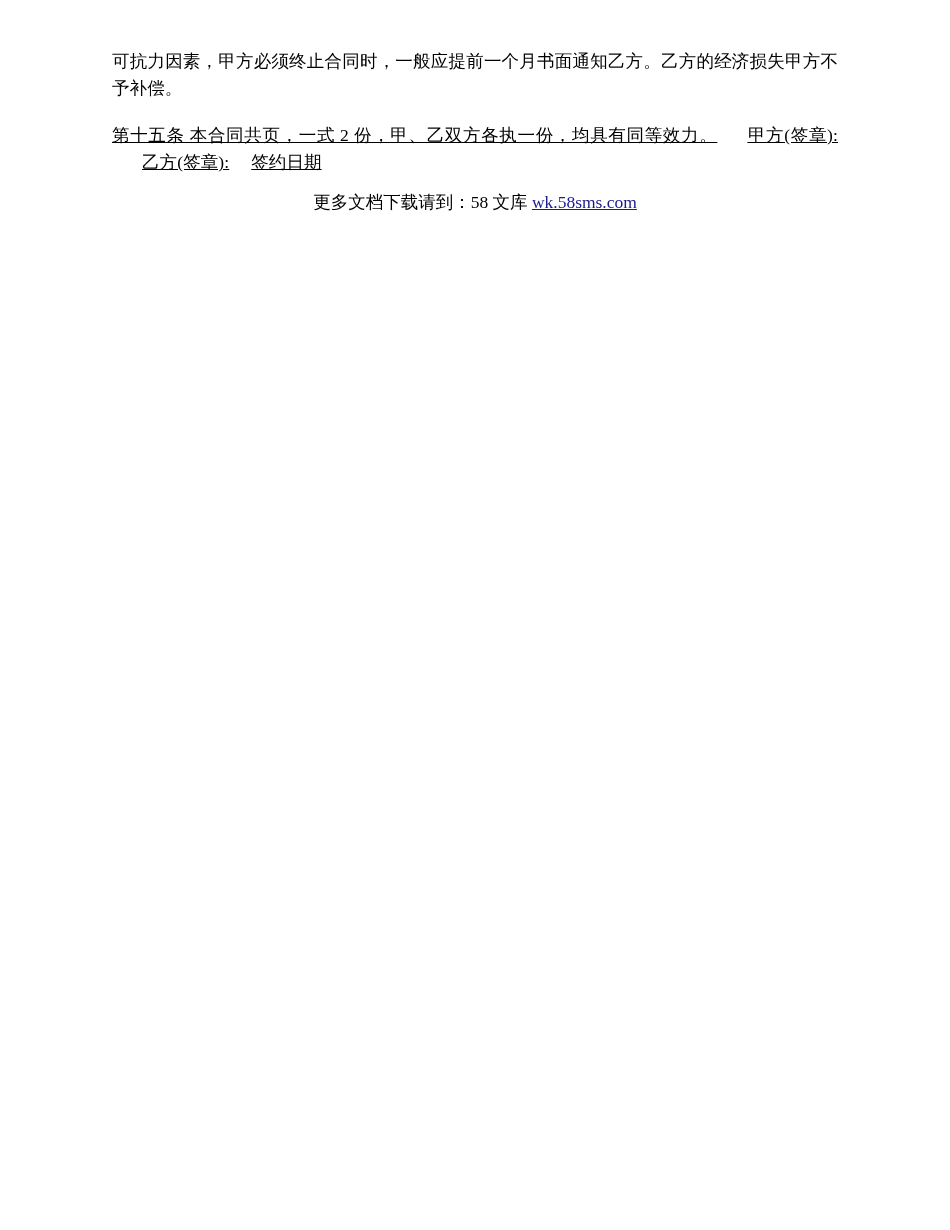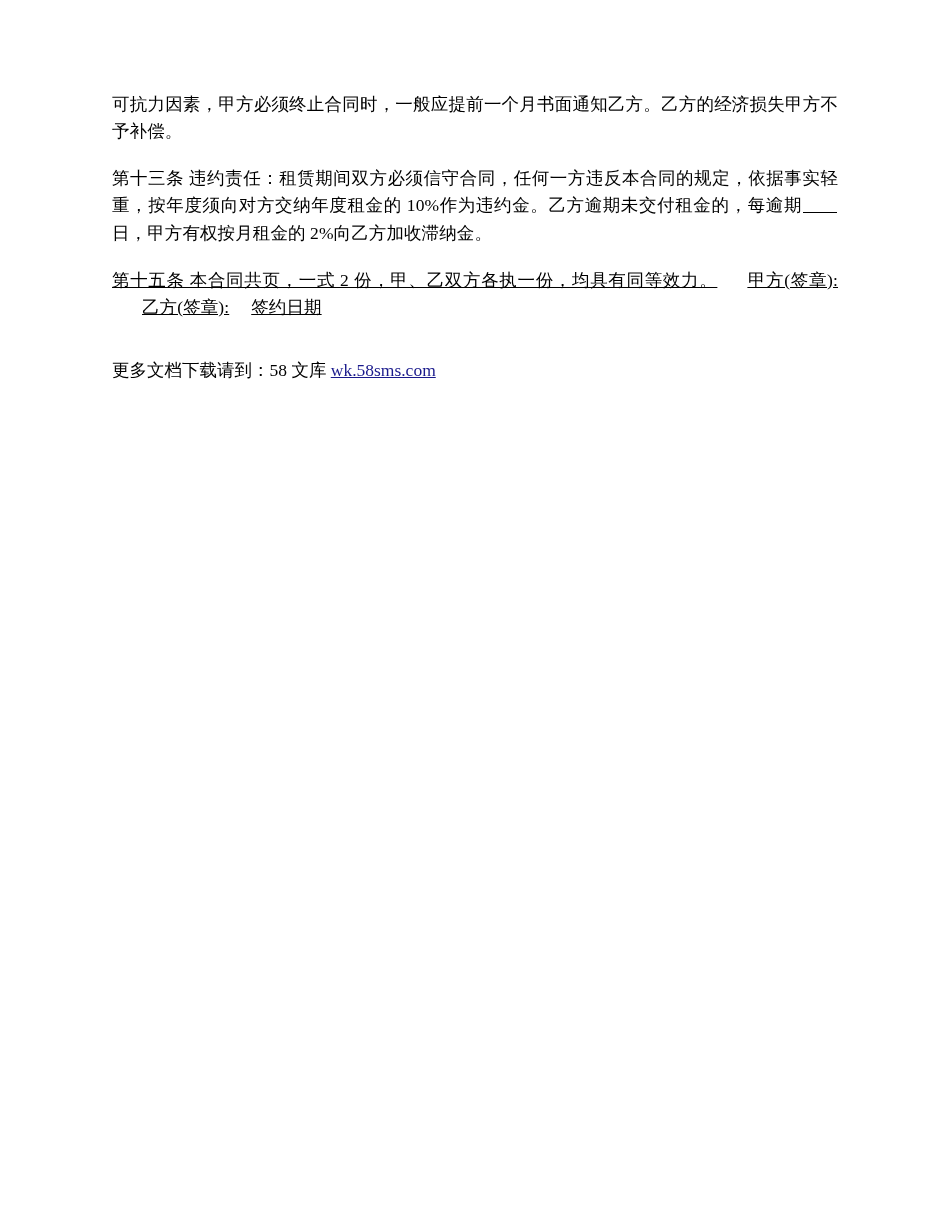--- a/index.html
+++ b/index.html
@@ -15,21 +15,21 @@
     position: relative;
     overflow: hidden;
   }
   .page {
     position: absolute;
     left: 0;
     top: 0;
     width: 786px;
     height: 1230px;
     box-sizing: border-box;
-    padding: 91px 112px 0 112px;
+    padding: 48px 112px 0 112px;
   }
   .doc-body {
     width: 726px;
   }
   p.para {
     margin: 0 0 20px 0;
     font-size: 17.5px;
     line-height: 1.55;
     text-align: justify;
     text-justify: inter-ideograph;
@@ -48,42 +48,42 @@
   }
   .gap-wide {
     display: inline-block;
     width: 30px;
   }
   .gap-mid {
     display: inline-block;
     width: 22px;
   }
   .footer-note {
-    margin-top: 36px;
+    margin-top: 12px;
+    text-align: center;
     font-size: 17.5px;
     line-height: 1.5;
   }
   .footer-note .link {
     color: #1a1a8c;
     text-decoration: underline;
     cursor: pointer;
   }
   .latin {
     font-family: "Liberation Serif", "DejaVu Serif", serif;
   }
 </style>
 </head>
 <body>
 
 <div class="page">
   <div class="doc-body">
 
     <p class="para"><span>可抗力因素，甲方必须终止合同时，一般应提前一个月书面通知乙方。乙方的经济损失甲方不予补偿。</span></p>
 
-    <p class="para"><span>第十三条 违约责任：租赁期间双方必须信守合同，任何一方违反本合同的规定，依据事实轻重，按年度须向对方交纳年度租金的 10%作为违约金。乙方逾期未交付租金的，每逾期</span><span class="blank-line"></span><span>日，甲方有权按月租金的 2%向乙方加收滞纳金。</span></p>
 
 
     <p class="para"><span>第十五条 本合同共页，一式 2 份，甲、乙双方各执一份，均具有同等效力。</span><span class="gap-wide"></span><span>甲方(签章):</span><span class="gap-wide"></span><span>乙方(签章):</span><span class="gap-mid"></span><span>签约日期</span></p>
 
     <div class="footer-note"><span>更多文档下载请到：58 文库 </span><a class="link latin" href="#">wk.58sms.com</a></div>
 
   </div>
 </div>
 
 </body></html>

